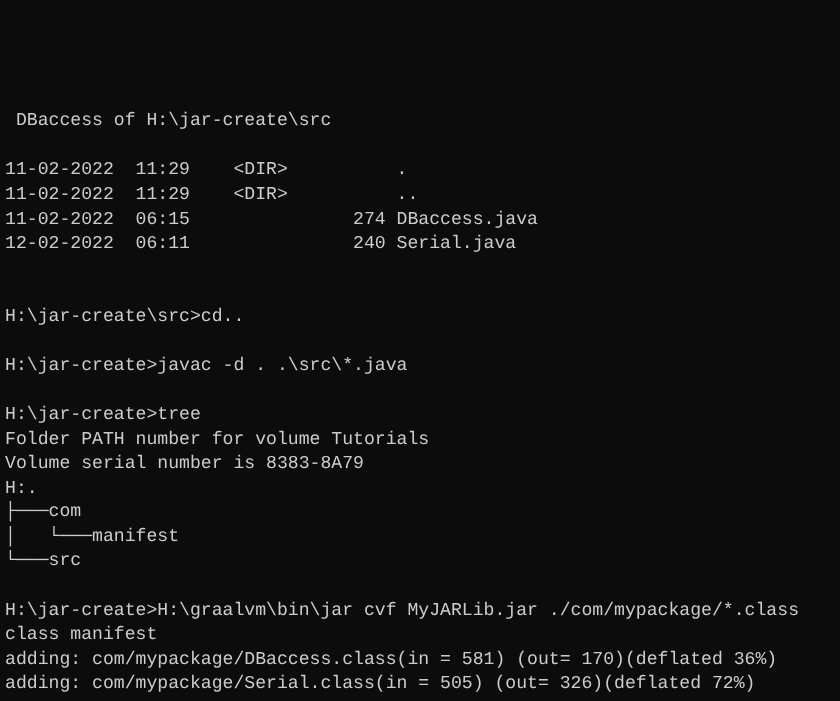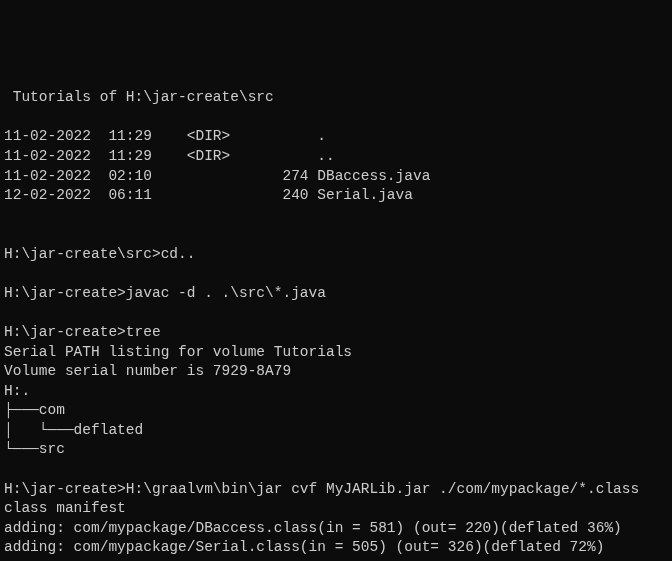--- a/index.html
+++ b/index.html
@@ -14,41 +14,41 @@
       height: 561px;
       overflow: hidden;
       white-space: pre;
     }
   </style>
 </head>
 <body>
 
 
 
-<div><span> Tutorials of H:\jar-create\src</span>
+<div><span> DBaccess of H:\jar-create\src</span>
 
 <span>11-02-2022  11:29    &lt;DIR&gt;          .</span>
 <span>11-02-2022  11:29    &lt;DIR&gt;          ..</span>
-<span>11-02-2022  02:10               274 DBaccess.java</span>
+<span>11-02-2022  06:15               274 DBaccess.java</span>
 <span>12-02-2022  06:11               240 Serial.java</span>
 
 
 <span>H:\jar-create\src&gt;cd..</span>
 
 <span>H:\jar-create&gt;javac -d . .\src\*.java</span>
 
 <span>H:\jar-create&gt;tree</span>
-<span>Serial PATH listing for volume Tutorials</span>
-<span>Volume serial number is 7929-8A79</span>
+<span>Folder PATH number for volume Tutorials</span>
+<span>Volume serial number is 8383-8A79</span>
 <span>H:.</span>
 <span>├───com</span>
-<span>│   └───deflated</span>
+<span>│   └───manifest</span>
 <span>└───src</span>
 
 <span>H:\jar-create&gt;H:\graalvm\bin\jar cvf MyJARLib.jar ./com/mypackage/*.class</span>
 <span>class manifest</span>
-<span>adding: com/mypackage/DBaccess.class(in = 581) (out= 220)(deflated 36%)</span>
+<span>adding: com/mypackage/DBaccess.class(in = 581) (out= 170)(deflated 36%)</span>
 <span>adding: com/mypackage/Serial.class(in = 505) (out= 326)(deflated 72%)</span>
 
 </div>
 
 
 
 
 </body></html>

